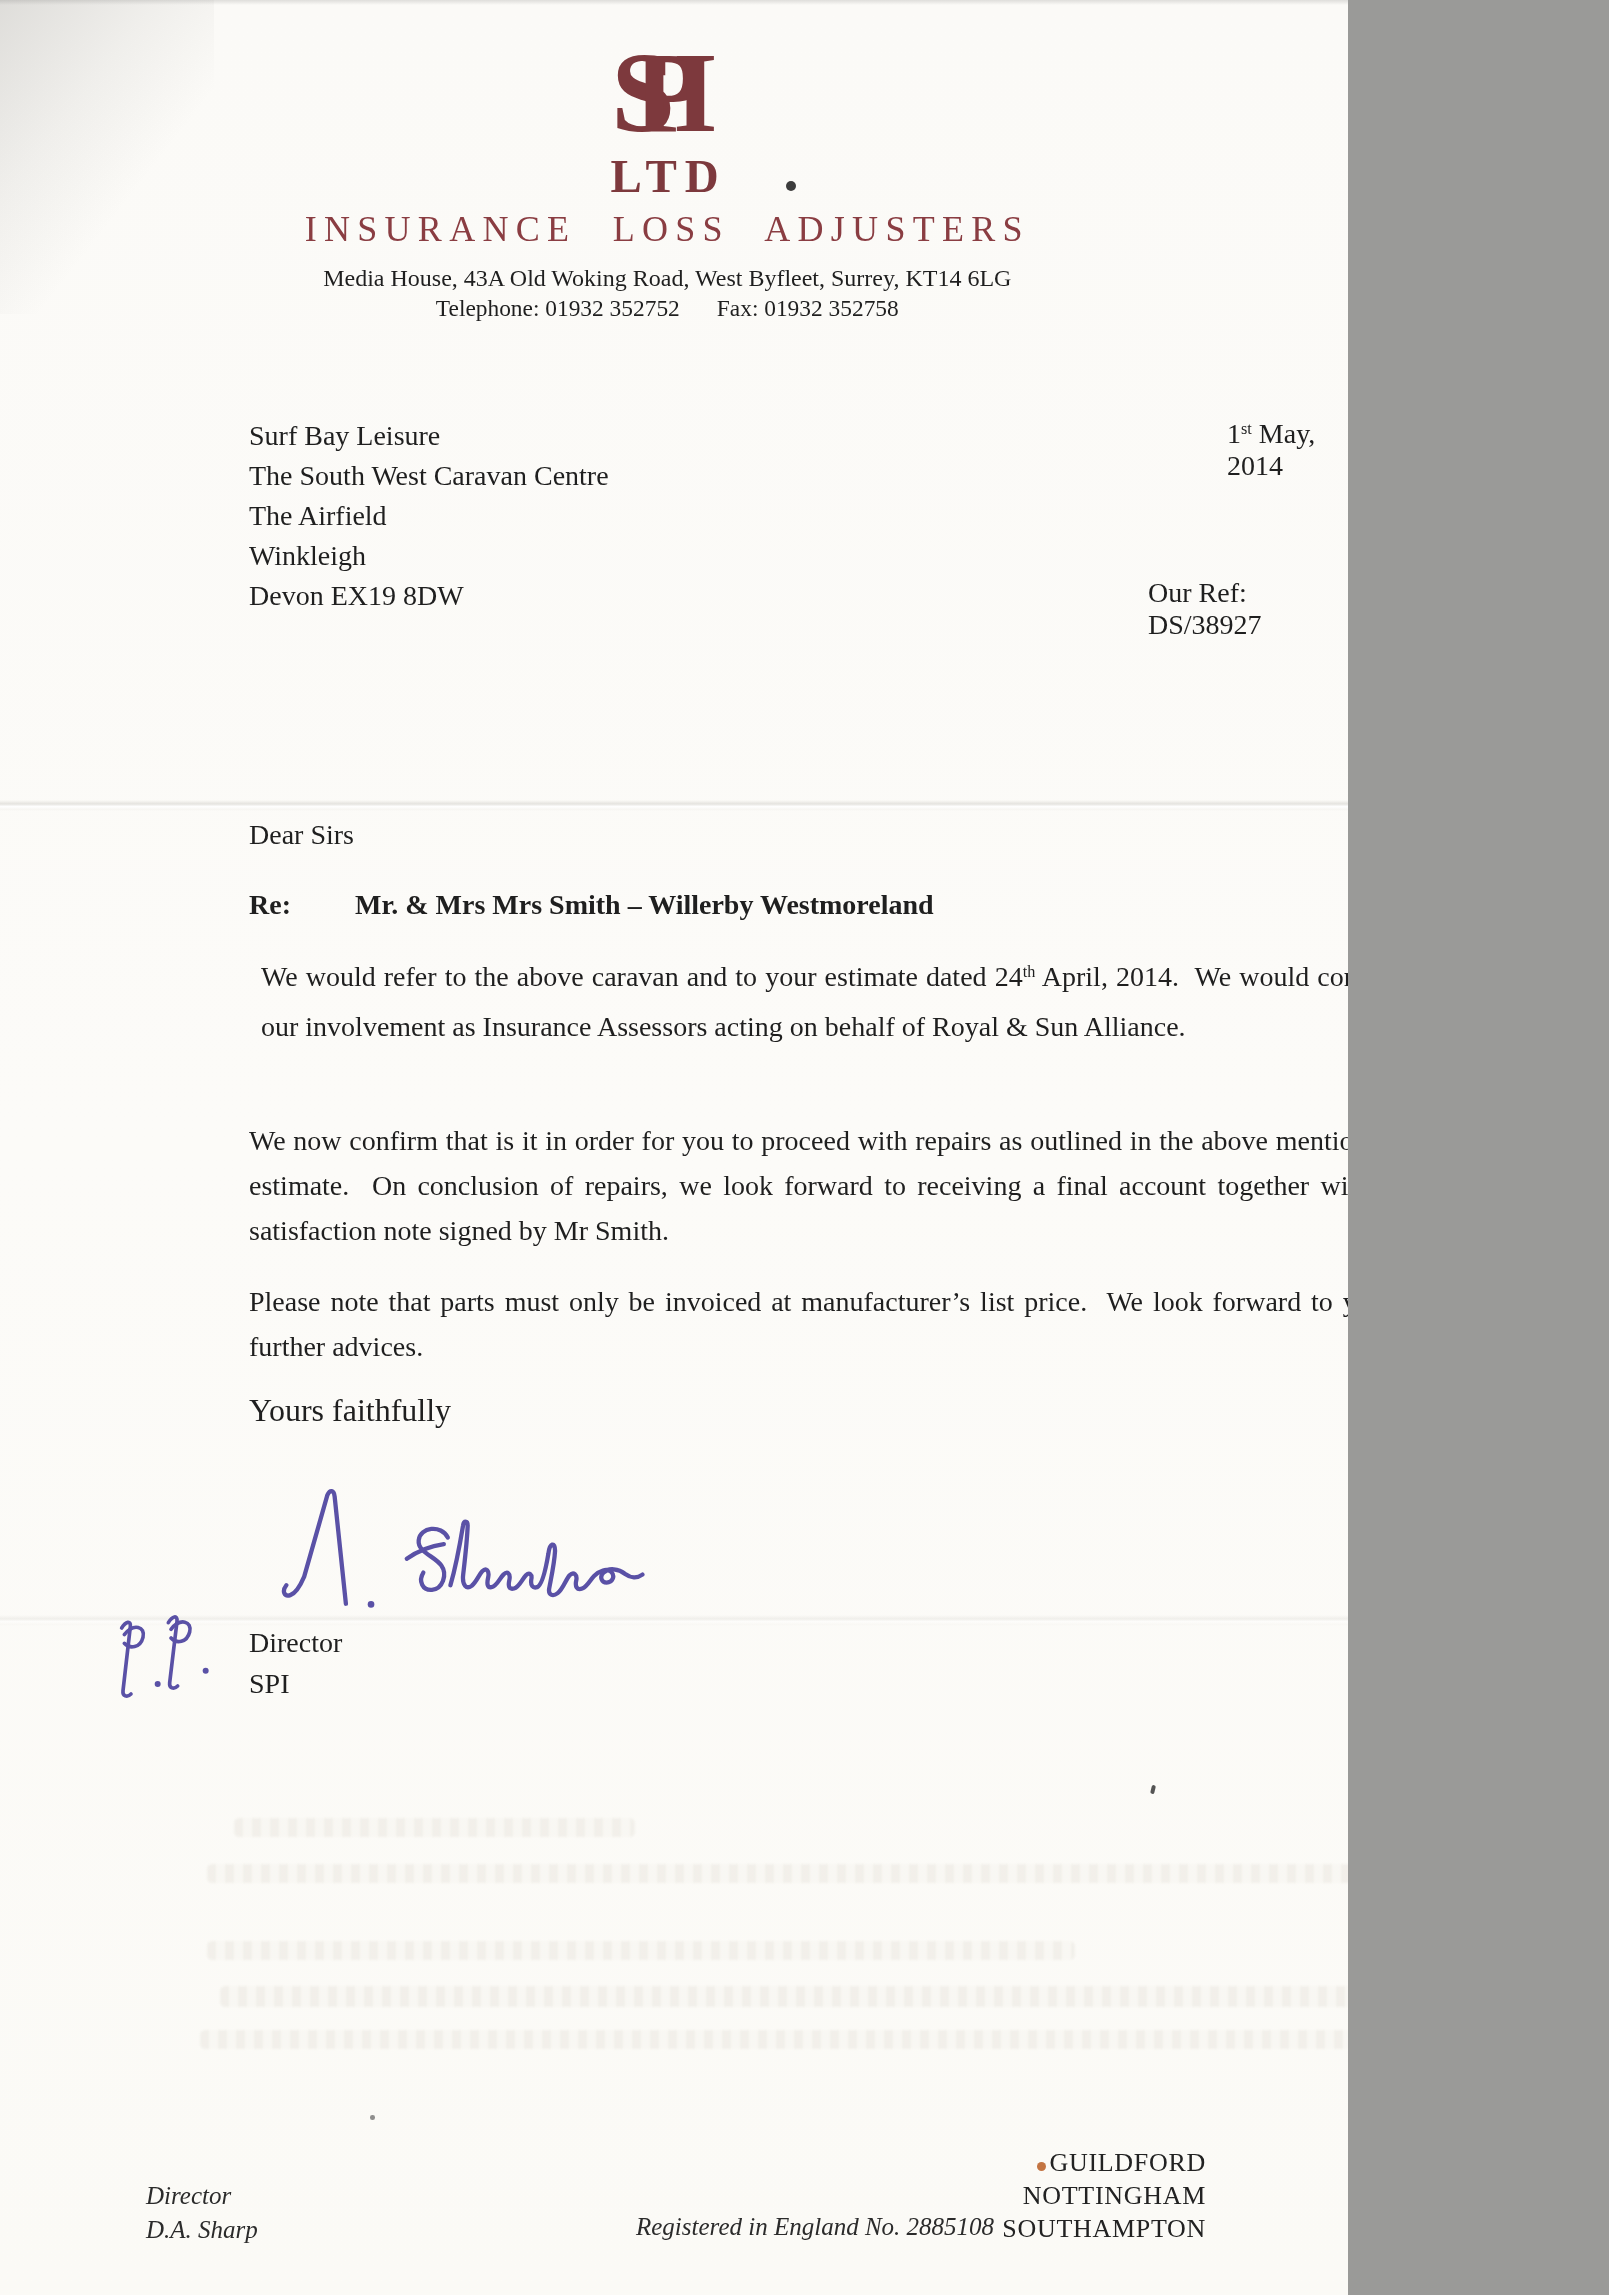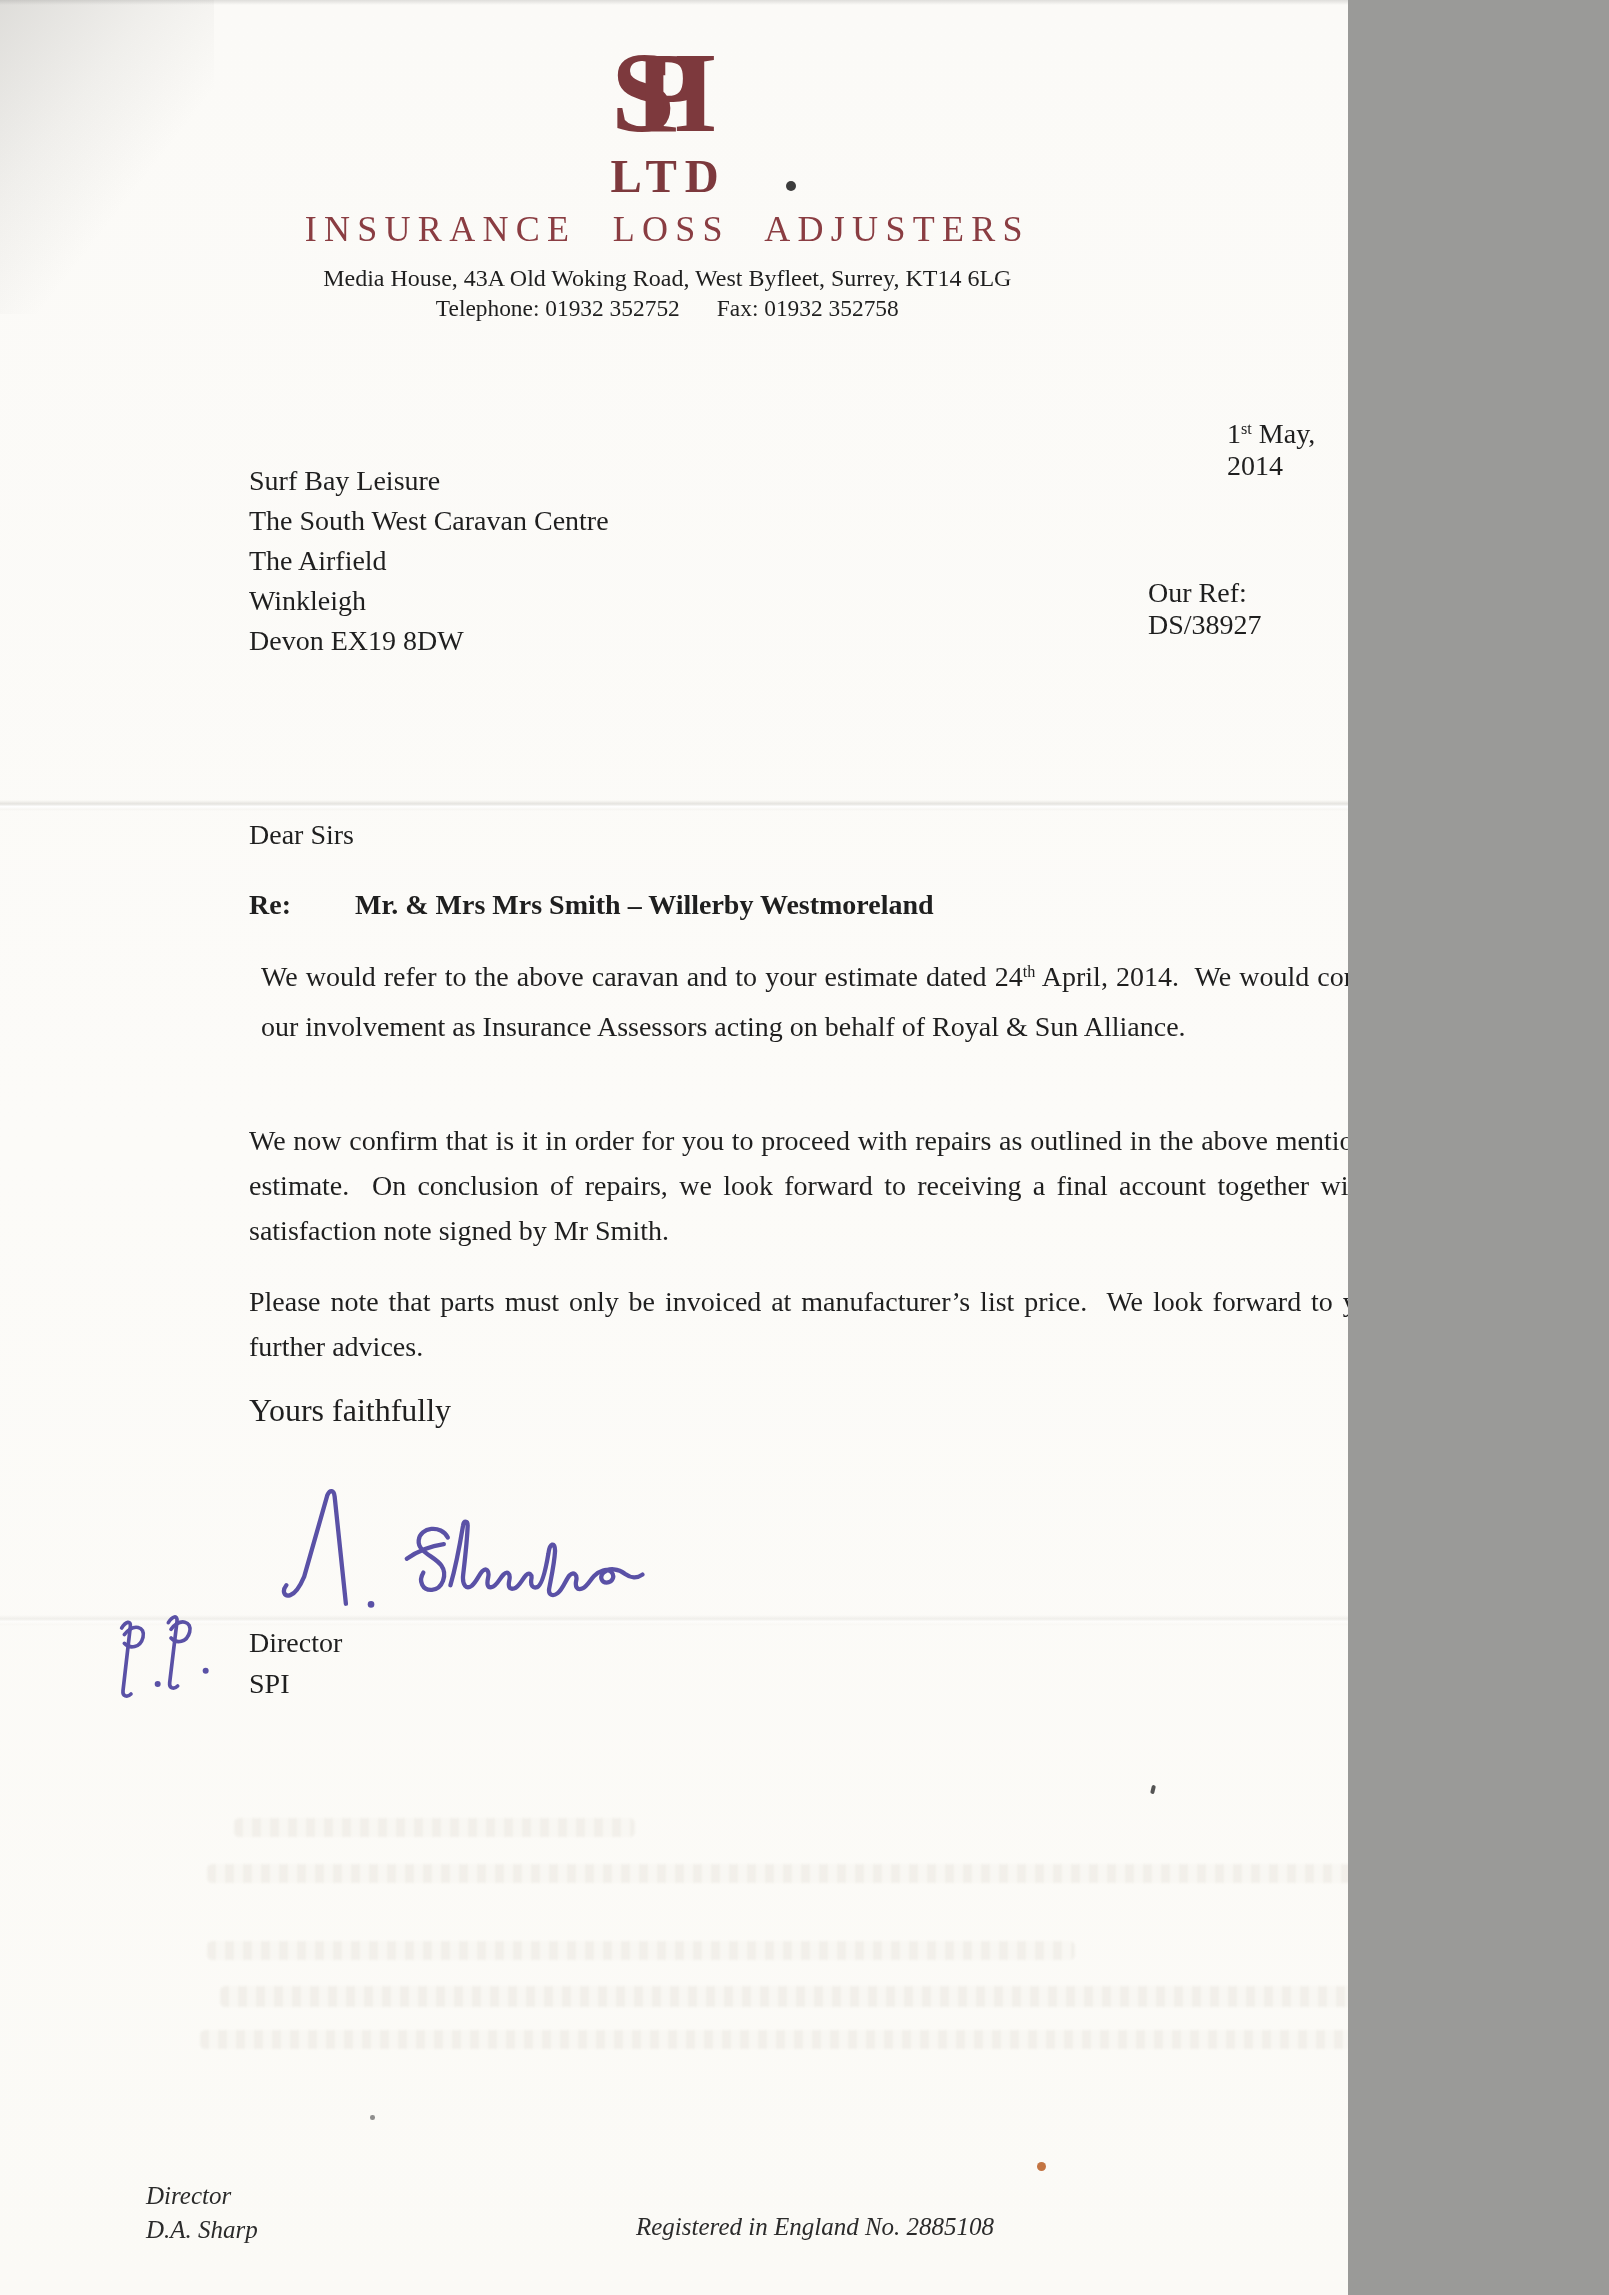--- a/index.html
+++ b/index.html
@@ -38,21 +38,21 @@
   .m-p{margin-left:-0.36em;}
   .m-i{margin-left:-0.27em;}
   .ltd{font-weight:700;font-size:47px;letter-spacing:8px;padding-left:8px;margin-top:2.7px;}
   .logo-dot{position:absolute;left:786px;top:181px;width:10px;height:10px;border-radius:50%;background:#3c3c3c;}
   .tagline{position:absolute;top:208px;left:0;width:100%;text-align:center;transform:translateX(-6.7px);
     font-size:36px;letter-spacing:7.3px;word-spacing:20px;}
   .addr-line{position:absolute;top:265px;left:0;width:100%;text-align:center;transform:translateX(-6.7px);font-size:24px;}
   .tel-line{position:absolute;top:295px;left:0;width:100%;text-align:center;transform:translateX(-6.7px);font-size:23.4px;}
   .tel-line .fax{margin-left:37px;}
   
-  .recipient{position:absolute;left:249px;top:416px;font-size:28px;line-height:40px;margin-top:45px;}
+  .recipient{position:absolute;left:249px;top:416px;font-size:28px;line-height:40px;}
   .date-line{position:absolute;left:1227px;top:418px;font-size:28px;}
   .our-ref{position:absolute;left:1148px;top:577px;font-size:28px;}
   .ord{font-size:0.58em;position:relative;top:-0.55em;}
   
   .salutation{position:absolute;left:249px;top:819px;font-size:28px;}
   .re-line{position:absolute;left:249px;top:889px;font-size:28px;font-weight:700;}
   .re-label{display:inline-block;width:106px;}
   .body-copy{position:absolute;left:249px;width:1145px;font-size:28px;line-height:45px;text-align:justify;}
   .p1{top:954px;margin-left:12px;} .p2{top:1118px;} .p3{top:1279px;}
   .closing{position:absolute;left:249px;top:1392px;font-size:32px;}
@@ -154,15 +154,20 @@
   <div class="signer">
     <div>Director</div>
     <div>SPI</div>
   </div>
 
   <div class="footer-left">
     <div>Director</div>
     <div>D.A. Sharp</div>
   </div>
   <div class="footer-reg">Registered in England No. 2885108</div>
+  <div class="footer-offices">
+    <div>GUILDFORD</div>
+    <div>NOTTINGHAM</div>
+    <div>SOUTHAMPTON</div>
+  </div>
 
 </div>
 
 
 </body></html>

